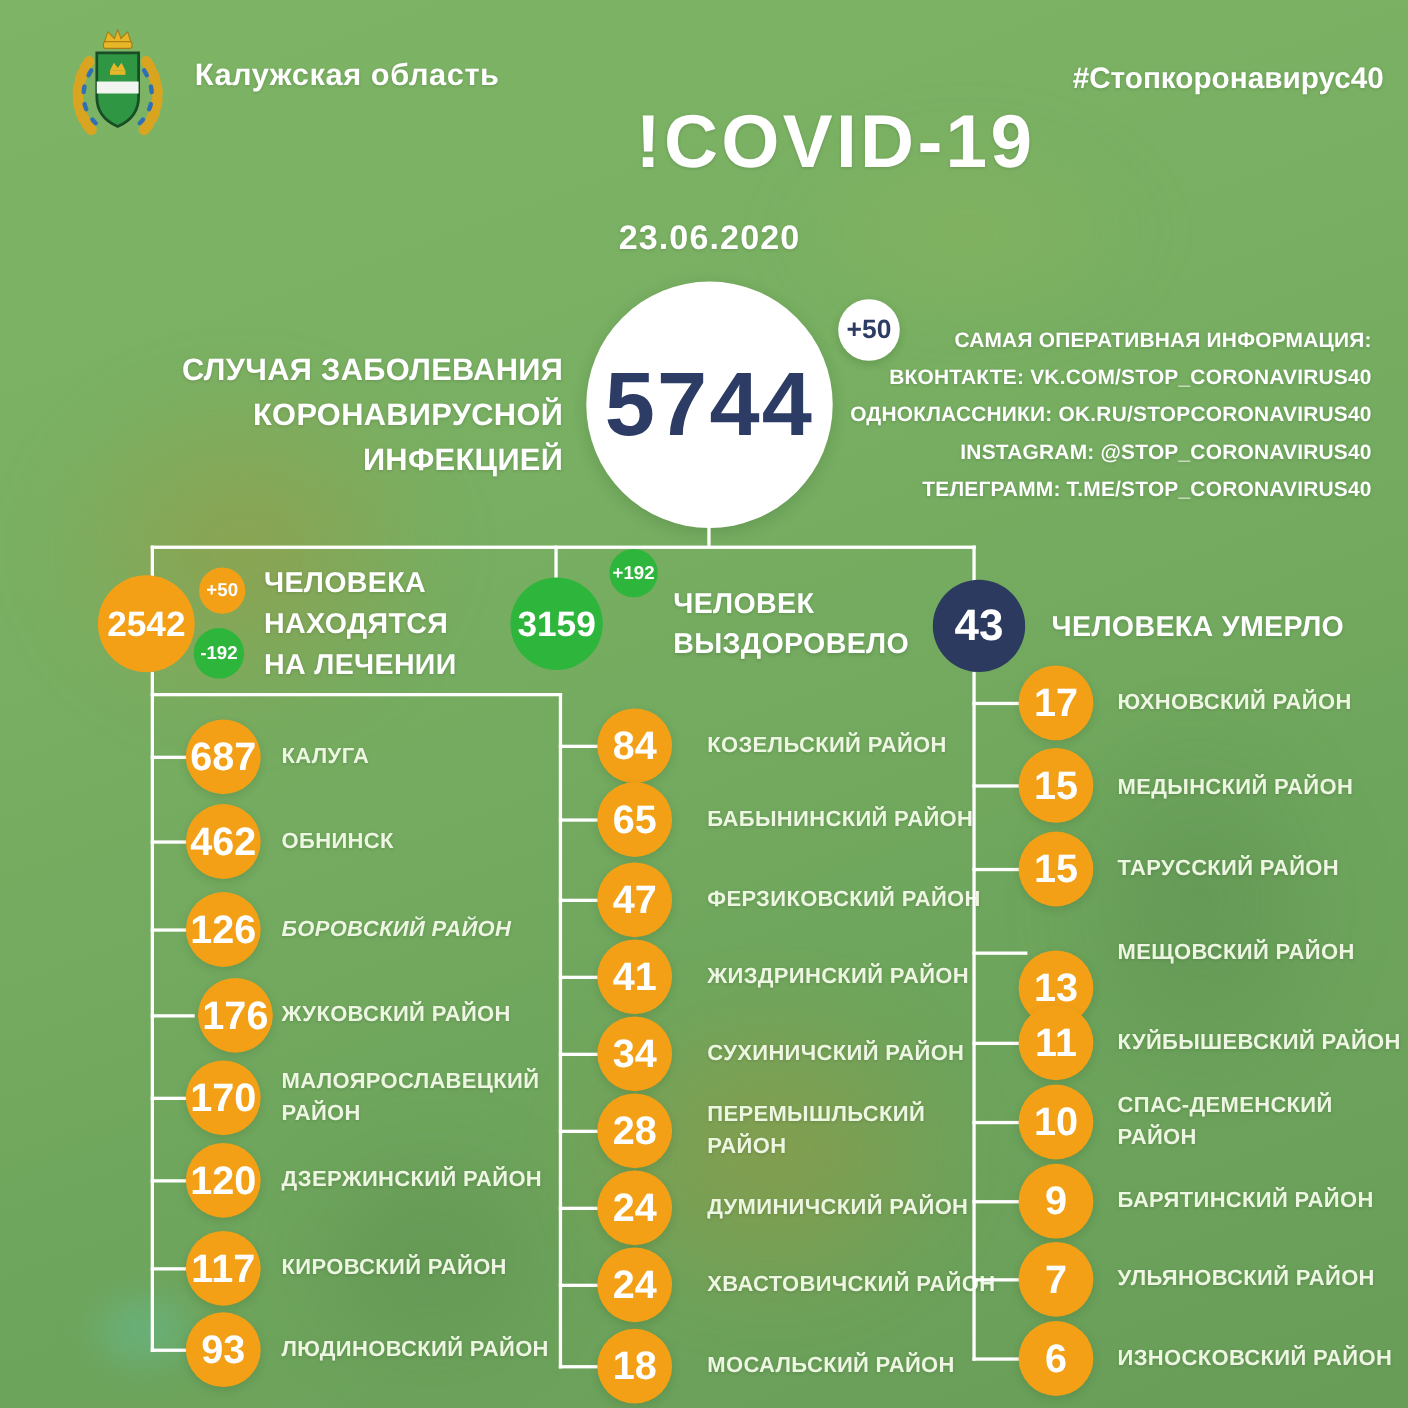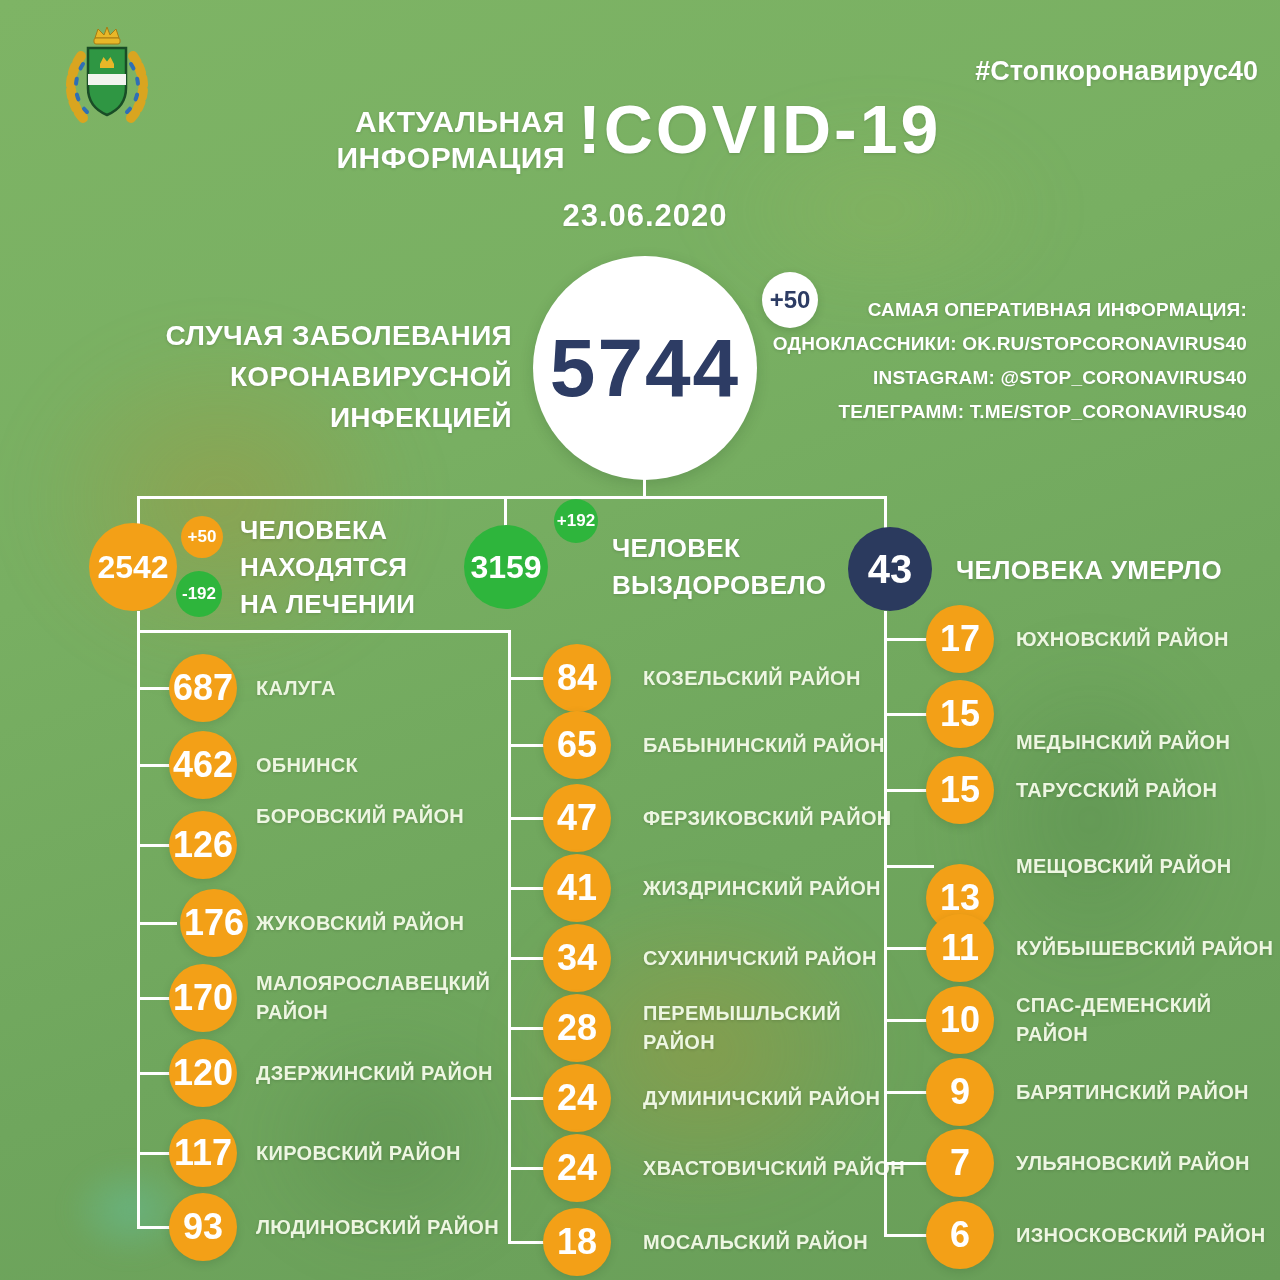--- a/index.html
+++ b/index.html
@@ -64,40 +64,38 @@
     <path d="M74,40 C84,56 84,74 70,88" stroke="#2f6fb5" stroke-width="4" fill="none" stroke-dasharray="5 11" stroke-linecap="round"></path>
     <g fill="#e8b728" stroke="#a67c14" stroke-width="1">
       <path d="M38,14 L41,5 L47,11 L50,3 L53,11 L59,5 L62,14 Z"></path>
       <rect x="37" y="14" width="26" height="6" rx="2"></rect>
     </g>
     <path d="M31,24 h38 v40 q0 19 -19 27 q-19 -8 -19 -27 z" fill="#2f9643" stroke="#194d26" stroke-width="2.5"></path>
     <path d="M31,50 h38 v11 h-38 z" fill="#f2f4ef"></path>
     <path d="M43,40 l3.5,-7 3.5,4.5 3.5,-4.5 3.5,7 z" fill="#e8b728"></path>
     <rect x="43" y="40" width="14" height="4" fill="#e8b728"></rect>
   </svg>
+  <div class="abs region-name shadowed">Калужская область</div>
   <div class="abs hashtag shadowed">#Стопкоронавирус40</div>
 
-  <div class="abs info-title shadowed">
-    <div>АКТУАЛЬНАЯ</div>
-    <div>ИНФОРМАЦИЯ</div>
-  </div>
   <div class="abs covid-title shadowed">!COVID-19</div>
   <div class="abs date shadowed">23.06.2020</div>
 
   <div class="abs cases-label shadowed">
     <div>СЛУЧАЯ ЗАБОЛЕВАНИЯ</div>
     <div>КОРОНАВИРУСНОЙ ИНФЕКЦИЕЙ</div>
   </div>
   <div class="circle total-circle">
     <span class="total-value">5744</span>
   </div>
   <div class="circle total-delta">+50</div>
   <div class="abs social shadowed">
     <div>САМАЯ ОПЕРАТИВНАЯ ИНФОРМАЦИЯ:</div>
     <div id="social-lines">
+        <div class="" style="">ВКОНТАКТЕ: VK.COM/STOP_CORONAVIRUS40</div>
         <div class="" style="">ОДНОКЛАССНИКИ: OK.RU/STOPCORONAVIRUS40</div>
         <div class="" style="">INSTAGRAM: @STOP_CORONAVIRUS40</div>
         <div class="" style="">ТЕЛЕГРАММ: T.ME/STOP_CORONAVIRUS40</div>
       </div>
   </div>
 
   <div class="line" style="left:643px;top:476px;width:3px;height:22px;"></div>
   <div class="line" style="left:137px;top:496px;width:750px;height:3px;"></div>
   <div class="line" style="left:137px;top:496px;width:3px;height:30px;"></div>
   <div class="line" style="left:504px;top:496px;width:3px;height:31px;"></div>
@@ -134,21 +132,21 @@
       <div class="d-label shadowed" style="left:256px;top:688px;">КАЛУГА</div>
       <div class="line" style="left:137px;top:764px;width:40px;height:3px;"></div>
       <div class="circle orange d-circle" style="left:169px;top:731px;">
         <span>462</span>
       </div>
       <div class="d-label shadowed" style="left:256px;top:765px;">ОБНИНСК</div>
       <div class="line" style="left:137px;top:844px;width:40px;height:3px;"></div>
       <div class="circle orange d-circle" style="left:169px;top:811px;">
         <span>126</span>
       </div>
-      <div class="d-label shadowed" style="left:256px;top:816px;">БОРОВСКИЙ РАЙОН</div>
+      <div class="d-label shadowed" style="left:256px;top:845px;font-style:italic;">БОРОВСКИЙ РАЙОН</div>
       <div class="line" style="left:137px;top:922px;width:40px;height:3px;"></div>
       <div class="circle orange d-circle" style="left:180px;top:889px;">
         <span>176</span>
       </div>
       <div class="d-label shadowed" style="left:256px;top:923px;">ЖУКОВСКИЙ РАЙОН</div>
       <div class="line" style="left:137px;top:997px;width:40px;height:3px;"></div>
       <div class="circle orange d-circle" style="left:169px;top:964px;">
         <span>170</span>
       </div>
       <div class="d-label shadowed" style="left:256px;top:998px;">МАЛОЯРОСЛАВЕЦКИЙ
@@ -218,21 +216,21 @@
       <div class="line" style="left:884px;top:611px;width:3px;height:626px;"></div>
       <div class="line" style="left:884px;top:638px;width:50px;height:3px;"></div>
       <div class="circle orange d-circle" style="left:926px;top:605px;">
         <span>17</span>
       </div>
       <div class="d-label shadowed" style="left:1016px;top:639px;">ЮХНОВСКИЙ РАЙОН</div>
       <div class="line" style="left:884px;top:713px;width:50px;height:3px;"></div>
       <div class="circle orange d-circle" style="left:926px;top:680px;">
         <span>15</span>
       </div>
-      <div class="d-label shadowed" style="left:1016px;top:742px;">МЕДЫНСКИЙ РАЙОН</div>
+      <div class="d-label shadowed" style="left:1016px;top:716px;">МЕДЫНСКИЙ РАЙОН</div>
       <div class="line" style="left:884px;top:789px;width:50px;height:3px;"></div>
       <div class="circle orange d-circle" style="left:926px;top:756px;">
         <span>15</span>
       </div>
       <div class="d-label shadowed" style="left:1016px;top:790px;">ТАРУССКИЙ РАЙОН</div>
       <div class="line" style="left:884px;top:865px;width:50px;height:3px;"></div>
       <div class="circle orange d-circle" style="left:926px;top:864px;">
         <span>13</span>
       </div>
       <div class="d-label shadowed" style="left:1016px;top:866px;">МЕЩОВСКИЙ РАЙОН</div>

